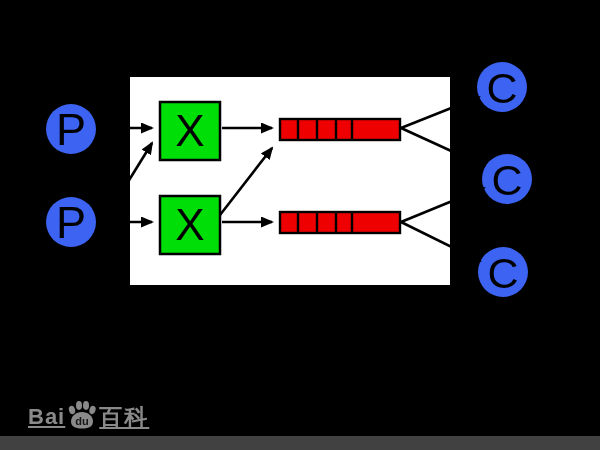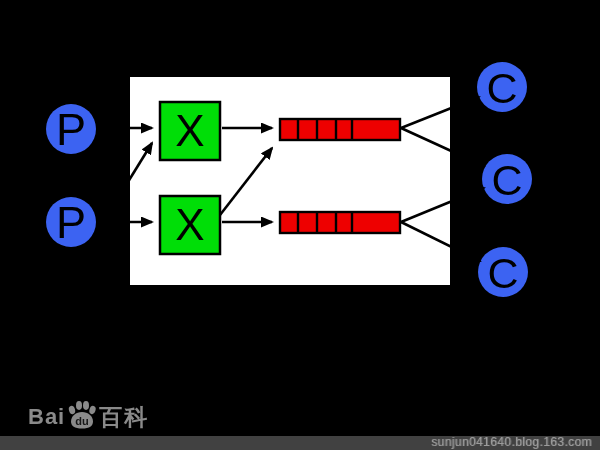--- a/index.html
+++ b/index.html
@@ -18,21 +18,21 @@
   }
   #watermark{
     position:absolute;right:8px;bottom:1px;
     font-family:"Liberation Sans", sans-serif;
     font-size:12px;color:#9b9b9b;letter-spacing:.4px;
     text-shadow:1px 0 0 #6e6e6e,-1px 0 0 #4a4a4a;
     white-space:nowrap;
   }
   #baidu-logo{
     position:absolute;left:28px;top:400px;height:30px;
-    display:flex;align-items:flex-end;color:#8a8a8a;
+    display:flex;align-items:flex-end;color:#8a8a8a;text-decoration:underline;
   }
   #logo-bai{font-size:22px;font-weight:bold;letter-spacing:1px;line-height:26px;}
   #logo-paw{margin:0 2px -1px 2px;}
   #logo-baike{font-size:23px;font-weight:bold;letter-spacing:2px;line-height:25px;}
 </style>
 </head>
 <body>
 
 <div id="stage">
 
@@ -114,15 +114,14 @@
       <ellipse cx="5" cy="11" rx="3" ry="4.2" fill="#8a8a8a" transform="rotate(-18 5 11)"></ellipse>
       <ellipse cx="12" cy="6.5" rx="3" ry="4.4" fill="#8a8a8a"></ellipse>
       <ellipse cx="19" cy="6.5" rx="3" ry="4.4" fill="#8a8a8a"></ellipse>
       <ellipse cx="25.5" cy="11" rx="3" ry="4.2" fill="#8a8a8a" transform="rotate(18 25.5 11)"></ellipse>
       <path d="M15 13c6 0 11 4 11 9.5 0 4.5-3.5 7-11 7s-11-2.5-11-7C4 17 9 13 15 13z" fill="#8a8a8a"></path>
       <text x="15" y="26" text-anchor="middle" font-size="11" font-weight="bold" font-family="Liberation Sans, sans-serif" fill="#161616">du</text>
     </svg>
     <span id="logo-baike">百科</span>
   </div>
 
-  <div id="watermark">sunjun041640.blog.163.com</div>
 
 </div>
 
 </body></html>

